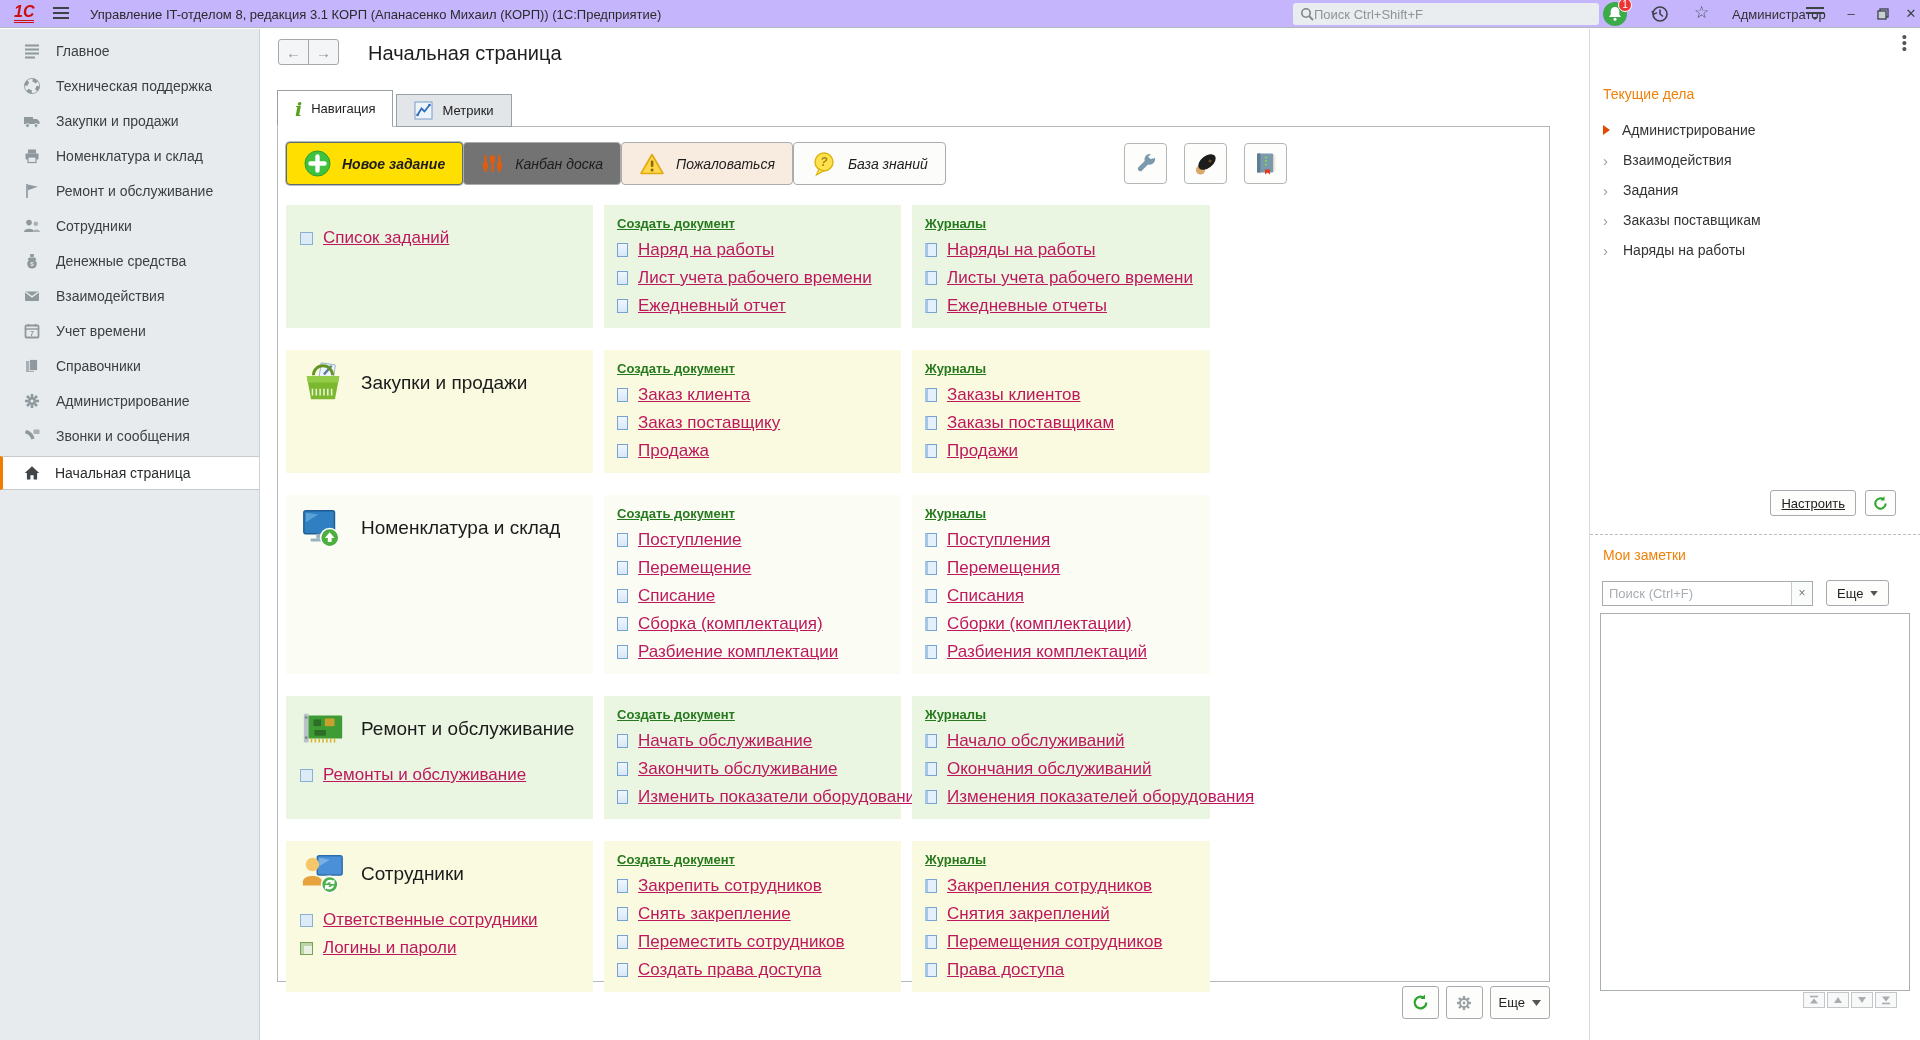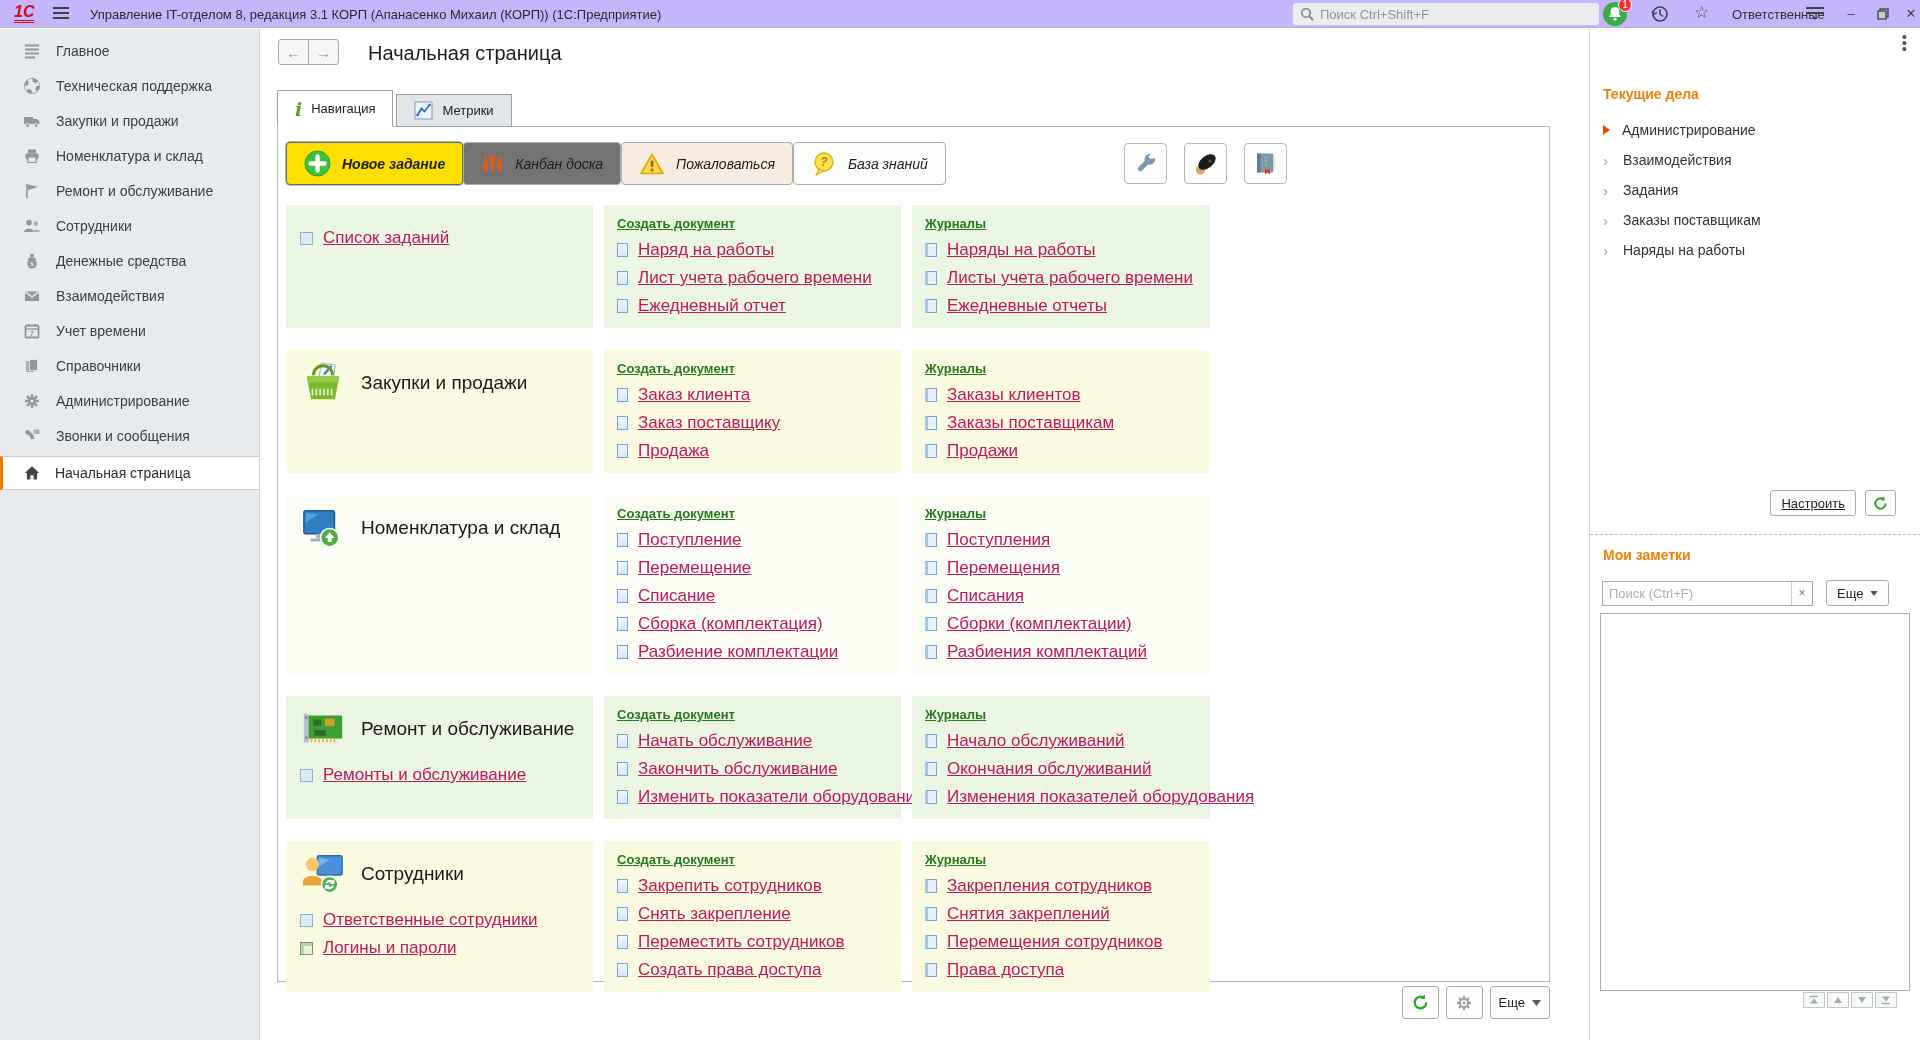--- a/index.html
+++ b/index.html
@@ -4,21 +4,21 @@
 <style>
   * { box-sizing: border-box; margin: 0; padding: 0; }
   html,body { width:1920px; height:1040px; }
   body { font-family:"Liberation Sans",sans-serif; background:#fff; position:relative; overflow:hidden; color:#222; }
 
   
   .titlebar { position:absolute; top:0; left:0; width:1920px; height:28px; background:#c4b5fd; border-bottom:1px solid #b2b9bc; }
   .logo1c { position:absolute; left:14px; top:4px; font-size:16px; font-weight:bold; font-style:italic; color:#cc0f0f; border-bottom:3px double #cc0f0f; line-height:16px; }
   .hamb { position:absolute; left:52px; top:6px; }
   .tb-title { position:absolute; left:90px; top:7px; font-size:13px; color:#2b2b2b; white-space:nowrap; }
-  .tb-search { position:absolute; left:1293px; top:3px; width:306px; height:22px; background:#e9edef; border-radius:3px; display:flex; align-items:center; padding:4px 7px; gap:6px; }
+  .tb-search { position:absolute; left:1293px; top:3px; width:306px; height:22px; background:#e9edef; border-radius:3px; display:flex; align-items:center; padding:4px 7px; }
   .tb-search input { flex:1; border:none; outline:none; background:transparent; font-size:13px; color:#444; font-family:"Liberation Sans",sans-serif; }
   .tb-search input::placeholder { color:#8d9498; }
   .bellwrap { position:absolute; left:1603px; top:2px; width:24px; height:24px; background:#3cab49; border-radius:50%; }
   .badge { position:absolute; right:-5px; top:-4px; min-width:14px; height:14px; background:#e33; color:#fff; font-size:10px; border-radius:8px; border:1px solid #fff; text-align:center; line-height:12px; padding:0 2px; }
   .tb-ico { position:absolute; top:4px; color:#4a4f52; }
   .tb-user { position:absolute; left:1732px; top:7px; font-size:13px; color:#333; }
   .winbtn { position:absolute; top:4px; width:26px; height:20px; text-align:center; color:#3d4245; font-size:13px; line-height:20px; }
 
   
   .sidebar { position:absolute; top:29px; left:0; width:260px; height:1011px; background:#e7ebed; border-right:1px solid #ccd2d5; }
@@ -72,21 +72,21 @@
   .ico-square { width:13px; height:13px; background:#ddebf6; border:1px solid #8ab1d4; flex:none; }
   .ico-bookdark { width:11px; height:13px; background:#6f7a80; border-bottom:3px solid #c0392b; flex:none; }
   .ico-grid { width:13px; height:13px; background:#e9f1e2; border:1px solid #79a059; box-shadow:inset 0 3px 0 #bcd5aa, inset 3px 0 0 #bcd5aa; flex:none; }
 
   .panel-footer { position:absolute; left:16px; top:957px; width:1273px; display:flex; justify-content:flex-end; gap:7px; }
   .ftr-btn { height:33px; min-width:37px; border:1px solid #a6abad; border-radius:3px; background:#fdfdfc; display:flex; align-items:center; justify-content:center; gap:7px; font-size:13px; color:#222; padding:0 8px; }
 
   
   .rpanel { position:absolute; left:1589px; top:29px; width:331px; height:1011px; background:#fff; border-left:1px solid #d8dbdd; }
   .kebab { position:absolute; right:13px; top:5px; color:#555; font-size:15px; letter-spacing:0; line-height:6px; text-align:center; }
-  .rp-title { position:absolute; left:13px; font-size:14px; font-weight:bold; color:#ee8208; }
+  .rp-title { position:absolute; left:13px; font-size:14px; font-weight:normal; color:#ee8208; }
   .todo-list { position:absolute; left:13px; top:86px; width:300px; }
   .todo-item { height:30px; display:flex; align-items:center; gap:12px; font-size:14px; color:#333; }
   .chev { color:#9aa0a3; font-size:15px; width:8px; }
   .tri-red { width:0; height:0; border-left:7px solid #e04b00; border-top:5px solid transparent; border-bottom:5px solid transparent; }
   .cfg-row { position:absolute; right:24px; top:461px; display:flex; gap:9px;text-decoration:underline; }
   .btn-sm { height:26px; border:1px solid #a6abad; border-radius:3px; background:#fdfdfc; font-size:13px; color:#222; display:flex; align-items:center; justify-content:center; padding:0 10px; }
   .dashsep { position:absolute; left:0; top:505px; width:331px; border-top:1px dashed #b9bdbf; }
   .srch-row { position:absolute; left:12px; top:551px; display:flex; align-items:center; }
   .srch-box { width:211px; height:25px; border:1px solid #a6abad; display:flex; }
   .srch-box input { flex:1; border:none; outline:none; padding:0 6px; font-size:13px; color:#444; font-family:"Liberation Sans",sans-serif; }
@@ -126,21 +126,21 @@
     <span class="badge">1</span>
   </span>
   <span class="tb-ico" style="left:1650px;">
     <svg width="20" height="20" viewBox="0 0 20 20">
         <circle cx="10" cy="10" r="7" fill="none" stroke="#3d4245" stroke-width="1.6"></circle>
         <path d="M10 5.5V10l3 2.5" fill="none" stroke="#3d4245" stroke-width="1.6"></path>
         <path d="M2 7l1.6 3.4L7 8.6" fill="none" stroke="#3d4245" stroke-width="1.4"></path>
       </svg>
   </span>
   <span class="tb-ico" style="left:1694px; font-size:17px; top:2px;">☆</span>
-  <span class="tb-user">Ответственные</span>
+  <span class="tb-user">Администратор</span>
   <span class="tb-ico" style="left:1804px;">
     <svg width="22" height="18" viewBox="0 0 22 18">
         <g stroke="#3d4245" stroke-width="1.8">
           <path d="M2 4h18M2 9h18"></path>
         </g>
         <path d="M8 13l3 3 3-3z" fill="#3d4245"></path>
       </svg>
   </span>
   <span class="winbtn" style="left:1838px;">–</span>
   <span class="winbtn" style="left:1870px;">

